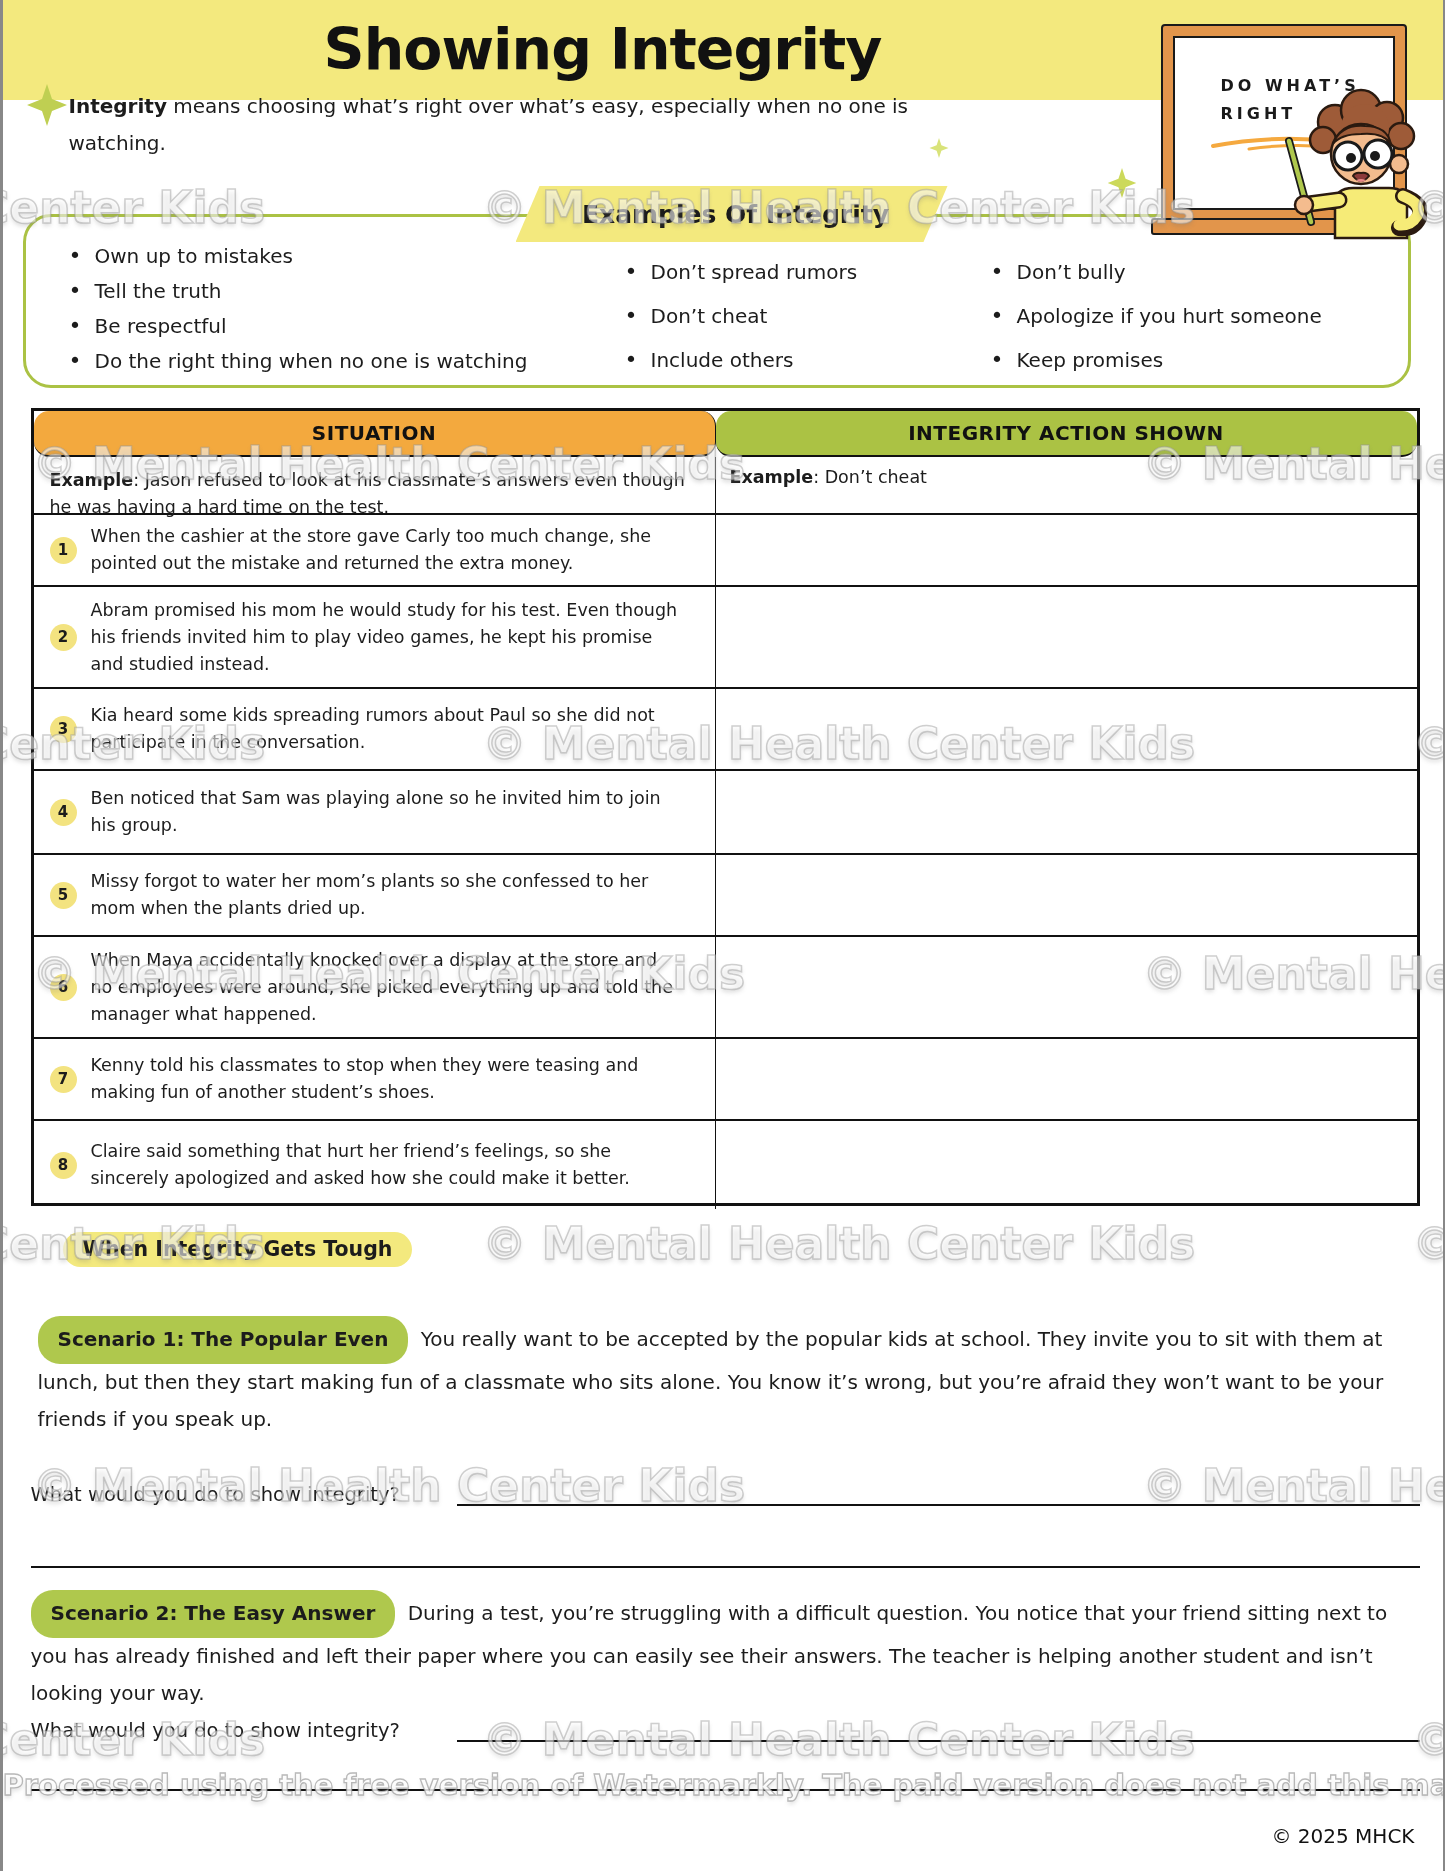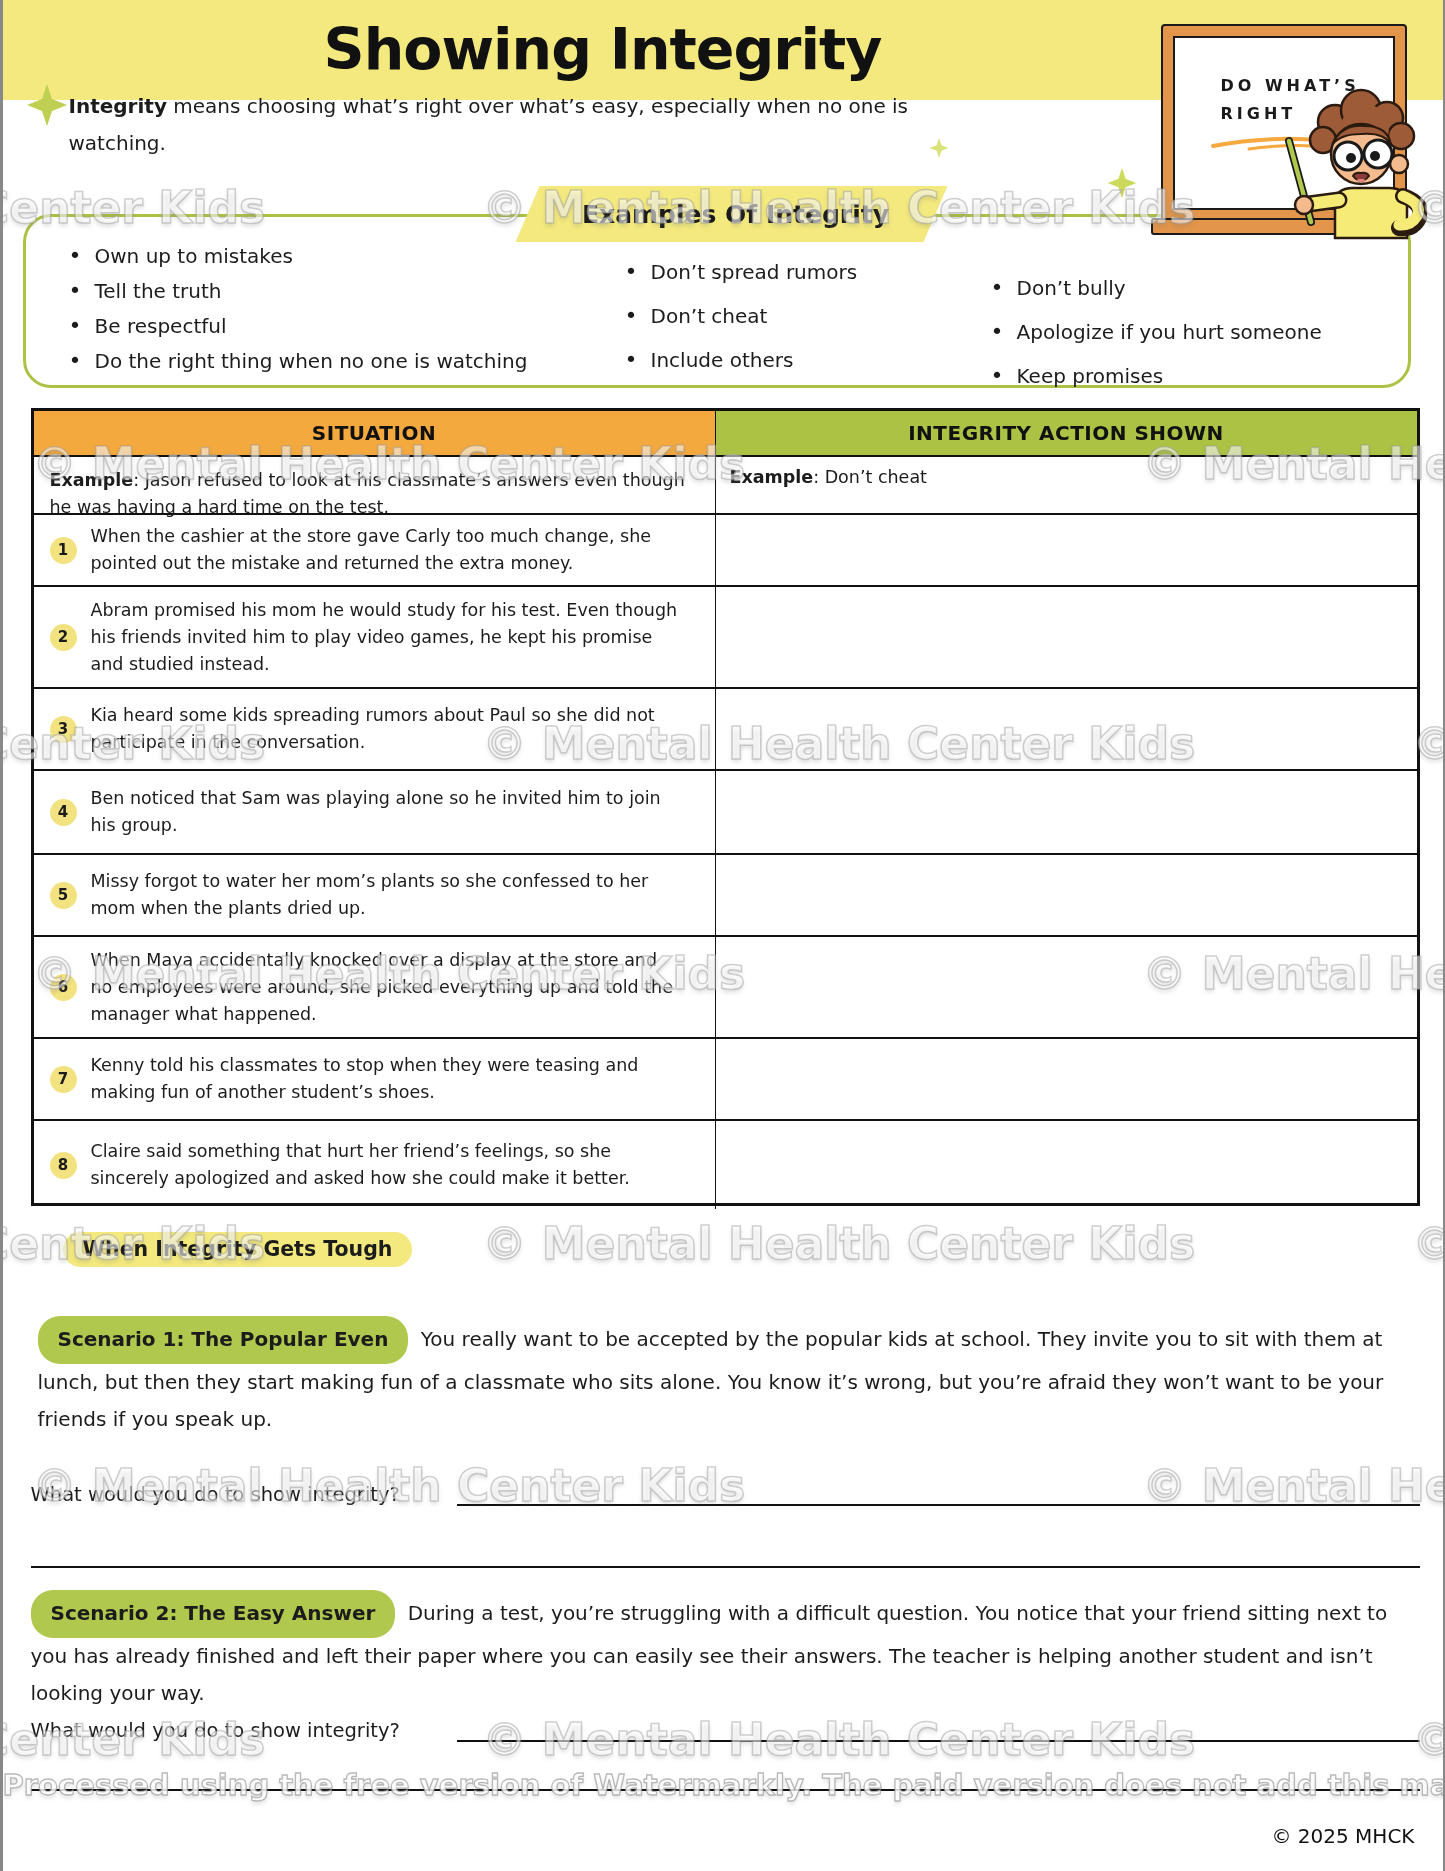--- a/index.html
+++ b/index.html
@@ -33,30 +33,30 @@
     border:3.5px solid #ABC244; border-radius:28px; background:#fff; z-index:1; }
   .ex-banner { position:absolute; left:513px; top:186px; width:432px; height:56px;
     background:#F3E97E; z-index:2; display:flex; align-items:center; justify-content:center;
     clip-path:polygon(24px 0, 100% 0, calc(100% - 24px) 100%, 0 100%); }
   .ex-banner span { font-size:25px; font-weight:700; color:#1a1a1a;margin-left:8px; }
   .ex-col { position:absolute; list-style:none; font-size:20px; z-index:3; }
   .ex-col li { position:relative; padding-left:26px; }
   .ex-col li::before { content:"•"; position:absolute; left:0; top:-1px; font-size:22px; }
   .col1 { left:66px; top:244px; } .col1 li { margin-bottom:11px; }
   .col2 { left:622px; top:260px; } .col2 li { margin-bottom:20px; }
-  .col3 { left:988px; top:276px; } .col3 li { margin-bottom:20px; }
+  .col3 { left:988px; top:260px; } .col3 li { margin-bottom:20px; }
   
   .tbl { position:absolute; left:28px; top:408px; width:1389px; height:798px;
     border:3px solid #111; display:grid; grid-template-columns:682px 1fr;
     grid-template-rows:46px 58px 72px 102px 82px 84px 82px 102px 82px 88px; }
   .cell { border-bottom:2px solid #111; border-right:1.5px solid #111; display:flex; align-items:center; }
   .cell.last-r { border-right:none; }
   .cell.last-b { border-bottom:none; }
   .hdr { justify-content:center; font-size:20px; font-weight:700; letter-spacing:.5px;
-    border-bottom:2.5px solid #111; color:#111; }
+    border-bottom:2.5px solid #111; color:#111;border-radius:15px; }
   .hdr.sit { background:#F3A93E; }
   .hdr.act { background:#ABC244; }
   .sit-cell { padding:6px 14px 6px 16px; font-size:17.5px; line-height:27px; }
   .sit-cell .num { flex:0 0 27px; width:27px; height:27px; margin-right:14px;
     background:#F3E380; border-radius:50%; display:flex; align-items:center; justify-content:center;
     font-size:15px; font-weight:700; }
   .sit-cell .txt { max-width:590px; }
   .ex-row { align-items:flex-start; padding-top:10px; }
   .act-cell { padding:6px 14px; font-size:17.5px; }
   .act-cell.ex-row { padding-top:10px; align-items:flex-start; }

